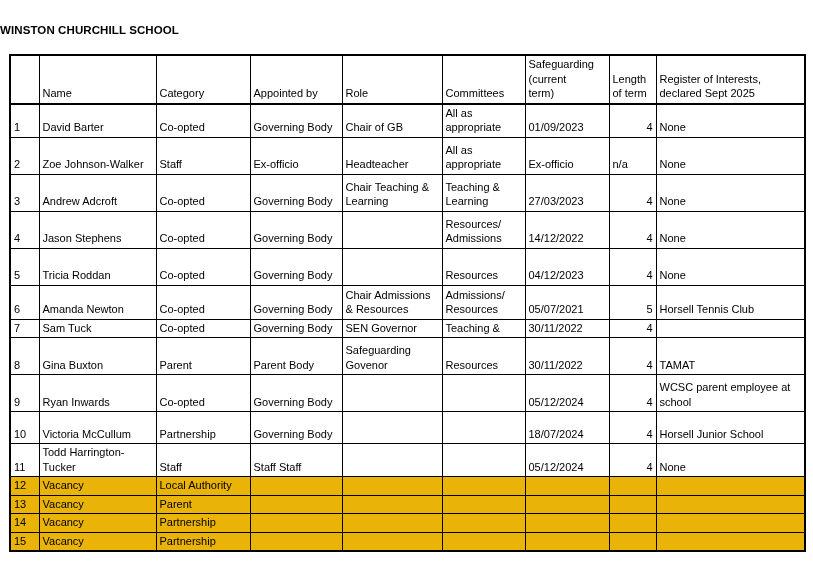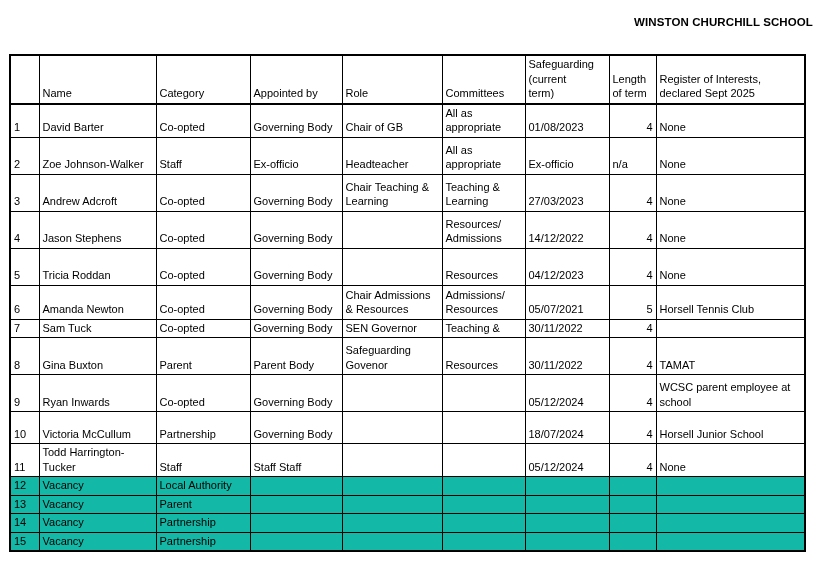--- a/index.html
+++ b/index.html
@@ -14,22 +14,22 @@
     color: #000000;
     overflow: hidden;
   }
   .page {
     position: relative;
     width: 813px;
     height: 565px;
     box-sizing: border-box;
   }
   .titles {
-    text-align: right;
-    padding-top: 14px;
+    text-align: left;
+    padding-top: 22px;
   }
   .title-line {
     font-size: 11.5px;
     font-weight: bold;
     line-height: 17px;
     letter-spacing: 0.1px;
   }
   .table-wrap {
     position: absolute;
     left: 9px;
@@ -64,21 +64,21 @@
     border-bottom: 2px solid #000000 !important;
   }
   td.num, th.num {
     text-align: right;
     padding-right: 3px;
   }
   td.len, th.len {
     text-align: left;
   }
   tr.vacancy td {
-    background: #14b8a6;
+    background: #eab308;
     margin-top: 36px;
   }
   col.c-num   { width: 29px; }
   col.c-name  { width: 117px; }
   col.c-cat   { width: 94px; }
   col.c-app   { width: 92px; }
   col.c-role  { width: 100px; }
   col.c-comm  { width: 83px; }
   col.c-date  { width: 84px; }
   col.c-len   { width: 47px; }
@@ -121,21 +121,21 @@
         </tr>
       </thead>
       <tbody id="tbody">
           <tr style="height: 26px;">
             <td class="num">1</td>
             <td>David Barter</td>
             <td>Co-opted</td>
             <td>Governing Body</td>
             <td>Chair of GB</td>
             <td>All as appropriate</td>
-            <td>01/08/2023</td>
+            <td>01/09/2023</td>
             <td class="len" style="text-align: right;">4</td>
             <td>None</td>
           </tr>
           <tr style="height: 37px;">
             <td class="num">2</td>
             <td>Zoe Johnson-Walker</td>
             <td>Staff</td>
             <td>Ex-officio</td>
             <td>Headteacher</td>
             <td>All as appropriate</td>

